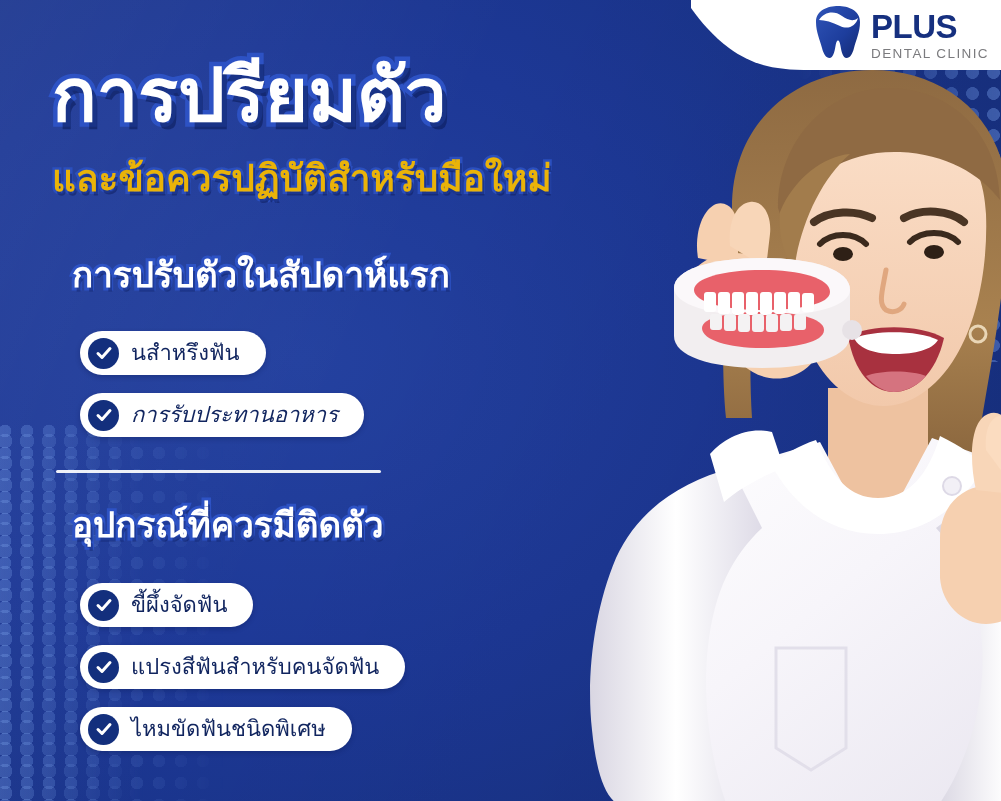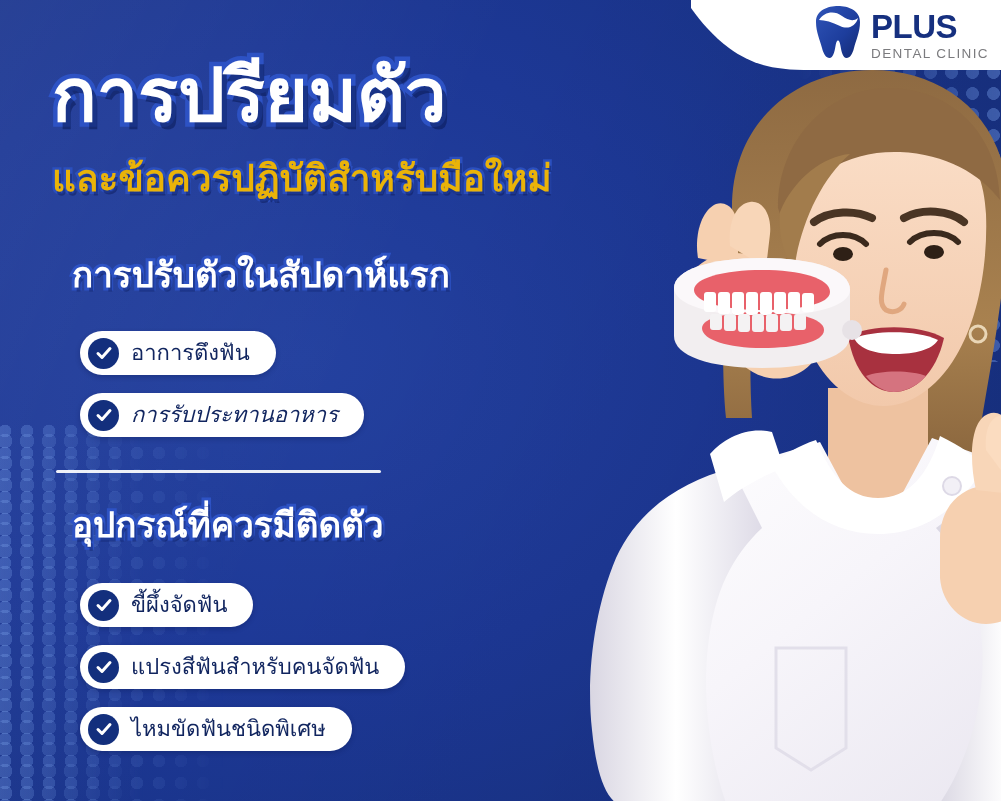--- a/index.html
+++ b/index.html
@@ -315,21 +315,21 @@
     <div class="subtitle">และข้อควรปฏิบัติสำหรับมือใหม่</div>
 
     <div class="section-head head-1">การปรับตัวในสัปดาห์แรก</div>
 
     <div class="pill p1">
       <span class="check">
         <svg viewBox="0 0 18 18" xmlns="http://www.w3.org/2000/svg">
             <path d="M3 9.5 L7 13.5 L15 4.5" stroke="#ffffff" stroke-width="3" fill="none" stroke-linecap="round" stroke-linejoin="round"></path>
           </svg>
       </span>
-      <span class="txt">อาการตึงฟัน</span>
+      <span class="txt">นสำหรึงฟัน</span>
     </div>
 
     <div class="pill p2">
       <span class="check">
         <svg viewBox="0 0 18 18" xmlns="http://www.w3.org/2000/svg">
             <path d="M3 9.5 L7 13.5 L15 4.5" stroke="#ffffff" stroke-width="3" fill="none" stroke-linecap="round" stroke-linejoin="round"></path>
           </svg>
       </span>
       <span class="txt">การรับประทานอาหาร</span>
     </div>

